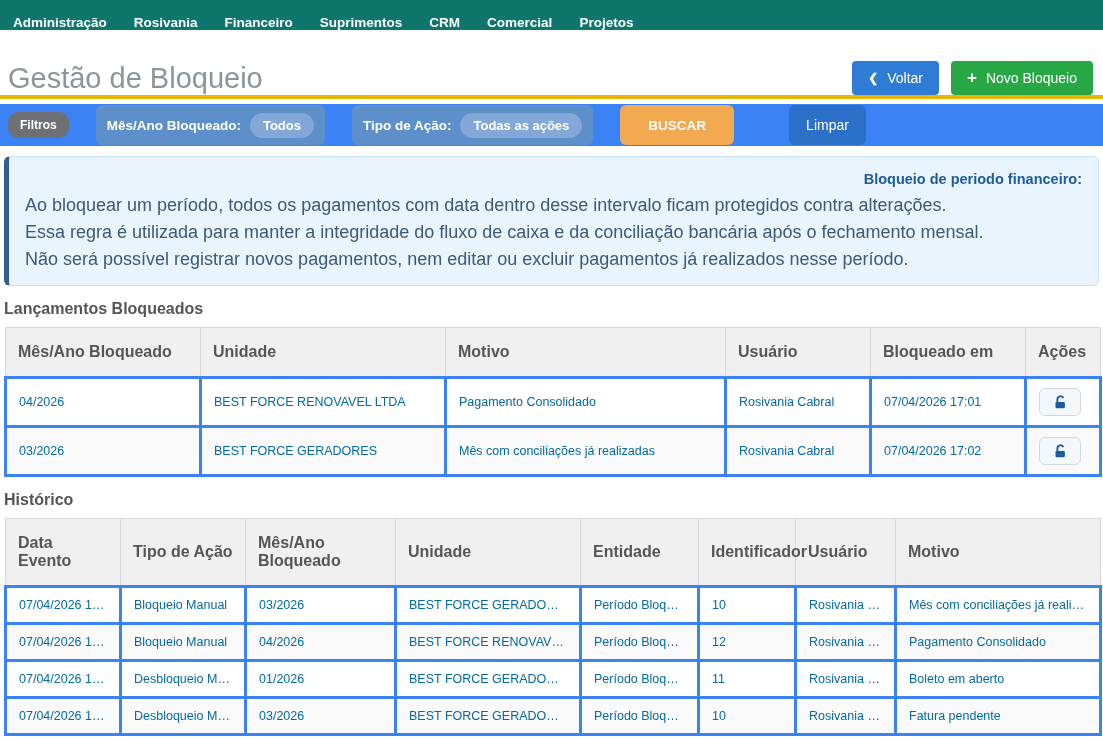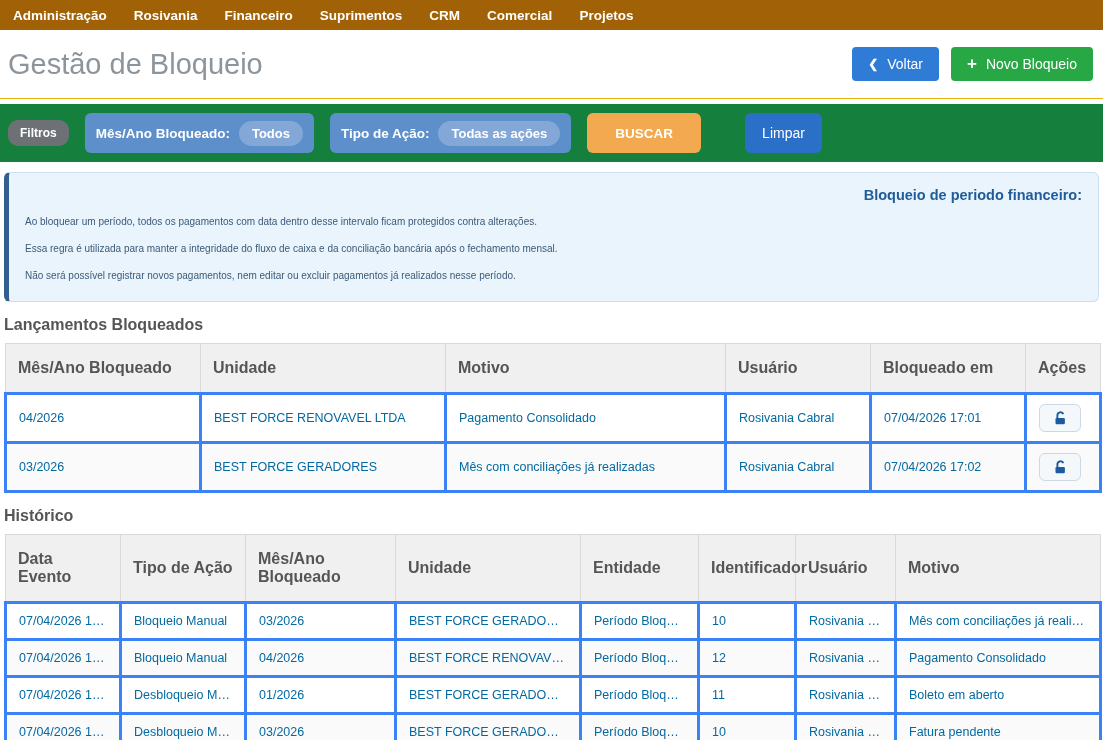--- a/index.html
+++ b/index.html
@@ -1,55 +1,55 @@
 <!DOCTYPE html>
 <html><head>
 <meta charset="utf-8">
 <style>
   * { margin:0; padding:0; box-sizing:border-box; }
   html,body { width:1103px; height:740px; overflow:hidden; background:#fff;
     font-family:"Liberation Sans", sans-serif; }
 
   
-  .topnav { height:30px; background:#a16207; display:flex; align-items:center;
+  .topnav { height:30px; background:#0f766e; display:flex; align-items:flex-end;
     gap:27px; padding:0 13px; }
   .topnav span { color:#fff; font-size:13.5px; font-weight:700; cursor:pointer; white-space:nowrap; }
 
   
-  .pagehead { height:69px; display:flex; align-items:center; justify-content:space-between;
-    padding:0 10px 0 8px; border-bottom:1px solid #eab308; background:#fff; }
+  .pagehead { height:69px; display:flex; align-items:flex-end; justify-content:space-between;
+    padding:0 10px 0 8px; border-bottom:4px solid #eab308; background:#fff; }
   .page-title { font-size:29px; font-weight:400; color:#8d959c; }
   .head-actions { display:flex; gap:12px; }
   .btn { display:inline-flex; align-items:center; gap:9px; border:none; border-radius:4px;
     color:#fff; font-size:14px; padding:0 16px; height:34px; cursor:pointer;
     font-family:"Liberation Sans", sans-serif; }
   .btn-back { background:#2e7cd6; }
   .btn-new { background:#28a745; }
   .btn .ic { font-size:12px; font-weight:700; }
   .btn-new .ic { font-size:17px; }
 
   
-  .filterbar { margin-top:5px; height:58px; background:#15803d; display:flex;
-    align-items:center; gap:16px; padding:0 8px; }
+  .filterbar { margin-top:5px; height:42px; background:#3b82f6; display:flex;
+    align-items:center; gap:27px; padding:0 8px; }
   .filters-badge { background:#6d7176; color:#fff; font-size:12px; font-weight:700;
     padding:6px 12px; border-radius:10px; cursor:pointer; }
   .fgroup { background:#5d8fca; border-radius:6px; height:40px; display:flex;
     align-items:center; gap:9px; padding:0 11px; }
   .fgroup .flabel { color:#fff; font-weight:700; font-size:13.5px; white-space:nowrap; }
   .fpill { background:#83a8d8; color:#fff; border-radius:13px; padding:5px 13px;
     font-size:13px; font-weight:600; white-space:nowrap; cursor:pointer; }
   .btn-search { background:#f3a94f; border-radius:6px; height:40px; font-weight:700;
     font-size:13.5px; padding:0 28px; }
   .btn-clear { background:#2a6fc8; border-radius:6px; height:40px; font-size:14px; padding:0 17px;margin-left:28px; }
 
   
   .notice { margin:10px 4px 0 4px; background:#e9f4fd; border:1px solid #c9dff2;
     border-left:5px solid #31608f; border-radius:6px; padding:14px 16px 12px 16px; }
   .notice-title { color:#1f5c99; font-weight:700; font-size:14.5px; margin-bottom:5px;text-align:right; }
-  .notice p { color:#3c5a77; font-size:10px; line-height:27px; }
+  .notice p { color:#3c5a77; font-size:18px; line-height:27px; }
 
   .section-h { margin:14px 4px 9px 4px; font-size:16px; font-weight:700; color:#555; }
 
   table { width:1095px; margin:0 4px; border-collapse:collapse; table-layout:fixed; }
   th { background:#f0f0f0; border:1px solid #d9d9d9; text-align:left; color:#555;
     font-size:16px; font-weight:700; padding:15px 12px; }
   td { border:3px solid #3b82f6; color:#0369a1; font-size:12.5px; padding:15px 12px;
     overflow:hidden; white-space:nowrap; text-overflow:ellipsis;margin-left:30px; }
   tbody tr:nth-child(even) td { background:#fafafa; }
   .hist td { padding:10px 12px; }

